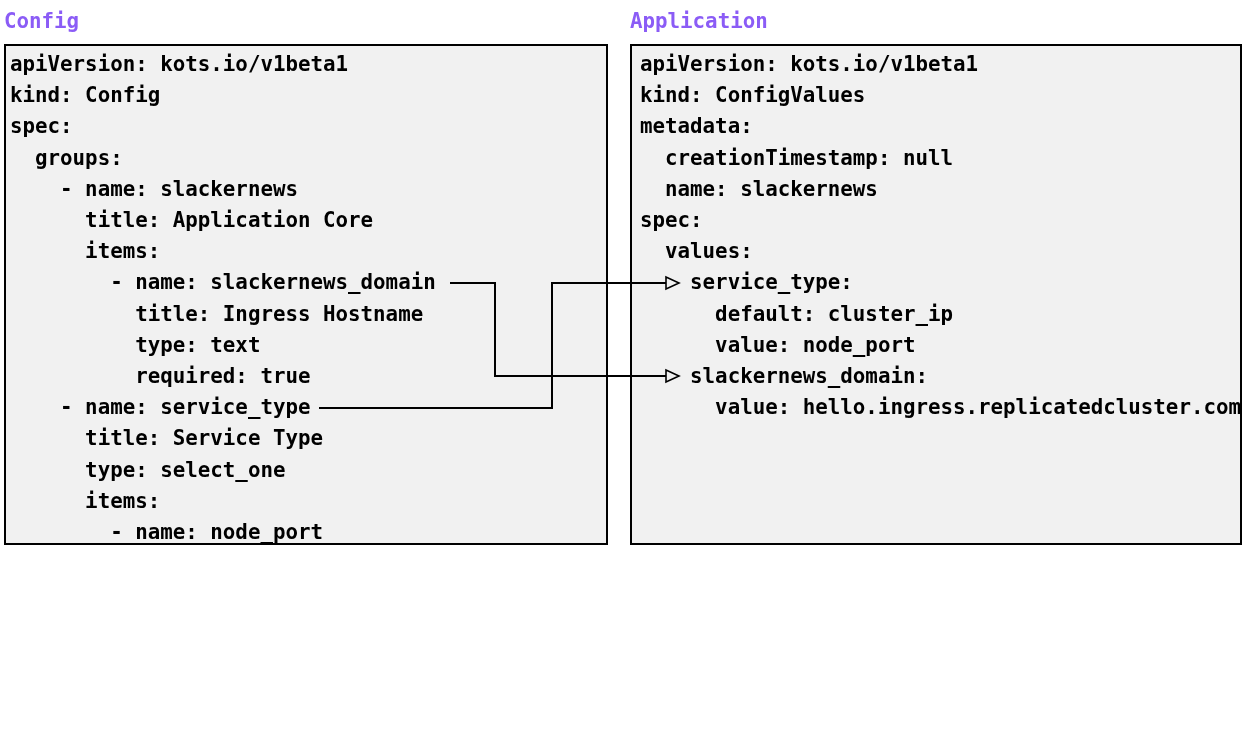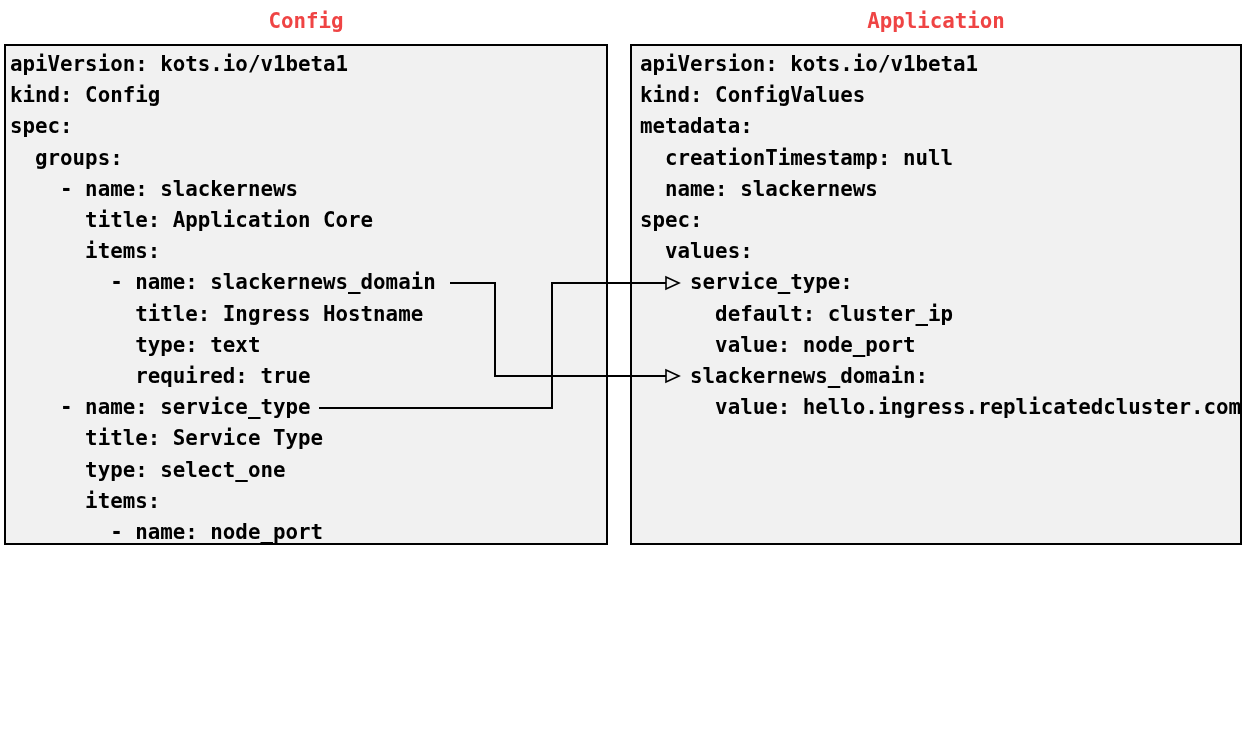--- a/index.html
+++ b/index.html
@@ -13,22 +13,21 @@
     height: 756px;
     overflow: hidden;
     font-family: "DejaVu Sans Mono", "Liberation Mono", monospace;
     color: #000000;
   }
   .panel-title {
     position: absolute;
     top: 5px;
     height: 32px;
     font: bold 20.8px/32px "DejaVu Sans Mono", "Liberation Mono", monospace;
-    text-align: center;
-    color: #ef4444;
+    color: #8b5cf6;
     white-space: nowrap;
   }
   .panel-title.left  { left: 4px;   width: 604px; }
   .panel-title.right { left: 630px; width: 612px; }
   pre.panel {
     position: absolute;
     top: 44px;
     height: 501px;
     margin: 0;
     box-sizing: border-box;

